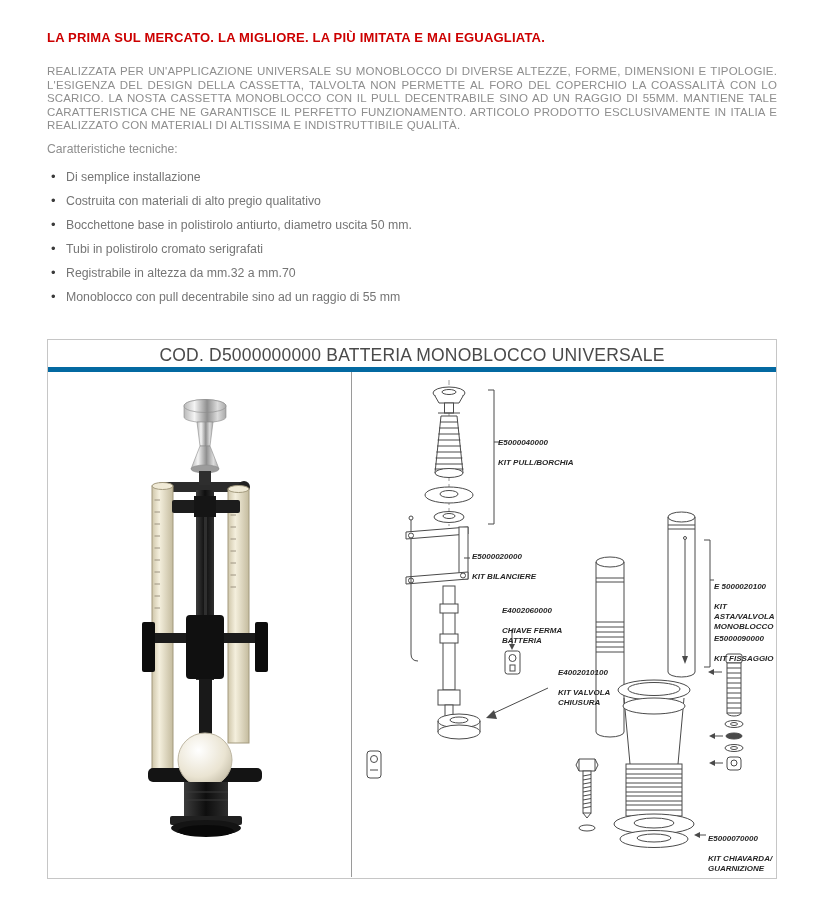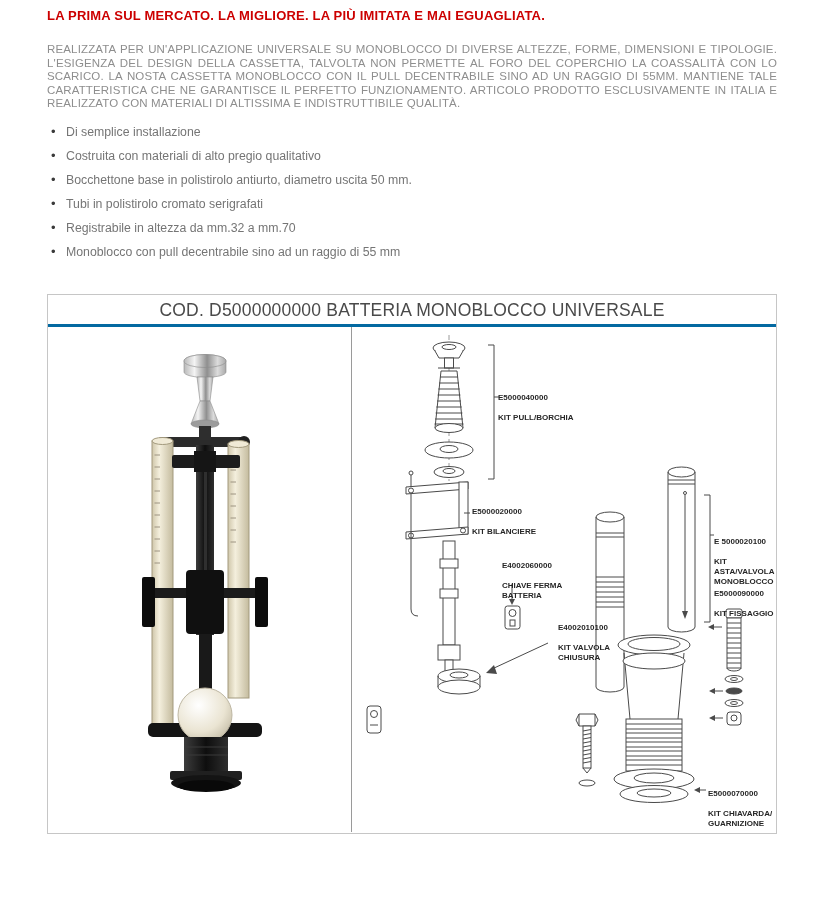--- a/index.html
+++ b/index.html
@@ -4,21 +4,21 @@
 <style>
   * { margin:0; padding:0; box-sizing:border-box; }
   html,body { background:#ffffff; }
   body {
     width:824px; height:905px; overflow:hidden;
     font-family:"Liberation Sans", sans-serif;
     position:relative;
   }
   .content { padding:0 47px; }
   .headline {
-    margin-top:8px; font-size:13px; font-weight:bold;
+    margin-top:30px; font-size:13px; font-weight:bold;
     color:#cc0000; letter-spacing:.2px;
   }
   .description {
     margin-top:20px; font-size:11.5px; line-height:13.6px;
     color:#8e8e8e; text-align:justify; letter-spacing:.15px;
   }
   .features-label { margin-top:9px; font-size:12.2px; color:#8e8e8e; }
   .features { margin-top:9px; list-style:none; }
   .feature-item {
     display:flex; align-items:baseline; line-height:23px;
@@ -26,37 +26,38 @@
   }
   .bullet { width:15px; margin-left:4px; color:#3a3a3a; font-size:13px; }
   .bullet::before { content:"•"; }
   .product-box {
     margin:30px 0 0 47px; width:730px; height:540px;
     border:1px solid #c6c6c6; background:#fff;
   }
   .box-title {
     height:32px; line-height:31px; text-align:center;
     font-size:17.5px; color:#4a4a4a; letter-spacing:.2px;
-    border-bottom:3px solid #0369a1;
+    border-bottom:5px solid #0369a1;
   }
   .box-panels { display:flex; height:505px; }
   .photo-panel { width:304px; border-right:1px solid #9a9a9a; position:relative; background:#fff; }
   .diagram-panel { position:relative; flex:1; overflow:hidden; background:#fff; }
   .part-label {
     position:absolute; font-size:8px; font-weight:bold; color:#262626;
-    line-height:10px; white-space:pre-line; letter-spacing:0;
+    line-height:10px; white-space:pre-line; letter-spacing:0;font-style:italic;
   }
   svg { display:block; }
 </style>
 </head>
 <body>
 
 <div class="content">
   <h1 class="headline">LA PRIMA SUL MERCATO. LA MIGLIORE. LA PIÙ IMITATA E MAI EGUAGLIATA.</h1>
   <p class="description">REALIZZATA PER UN'APPLICAZIONE UNIVERSALE SU MONOBLOCCO DI DIVERSE ALTEZZE, FORME, DIMENSIONI E TIPOLOGIE. L'ESIGENZA DEL DESIGN DELLA CASSETTA, TALVOLTA NON PERMETTE AL FORO DEL COPERCHIO LA COASSALITÀ CON LO SCARICO. LA NOSTA CASSETTA MONOBLOCCO CON IL PULL DECENTRABILE SINO AD UN RAGGIO DI 55MM. MANTIENE TALE CARATTERISTICA CHE NE GARANTISCE IL PERFETTO FUNZIONAMENTO. ARTICOLO PRODOTTO ESCLUSIVAMENTE IN ITALIA E REALIZZATO CON MATERIALI DI ALTISSIMA E INDISTRUTTIBILE QUALITÀ.</p>
+  <div class="features-label">Caratteristiche tecniche:</div>
   <ul class="features">
     <li class="feature-item">
         <span class="bullet"></span>
         <span>Di semplice installazione</span>
       </li>
     <li class="feature-item">
         <span class="bullet"></span>
         <span>Costruita con materiali di alto pregio qualitativo</span>
       </li>
     <li class="feature-item">

